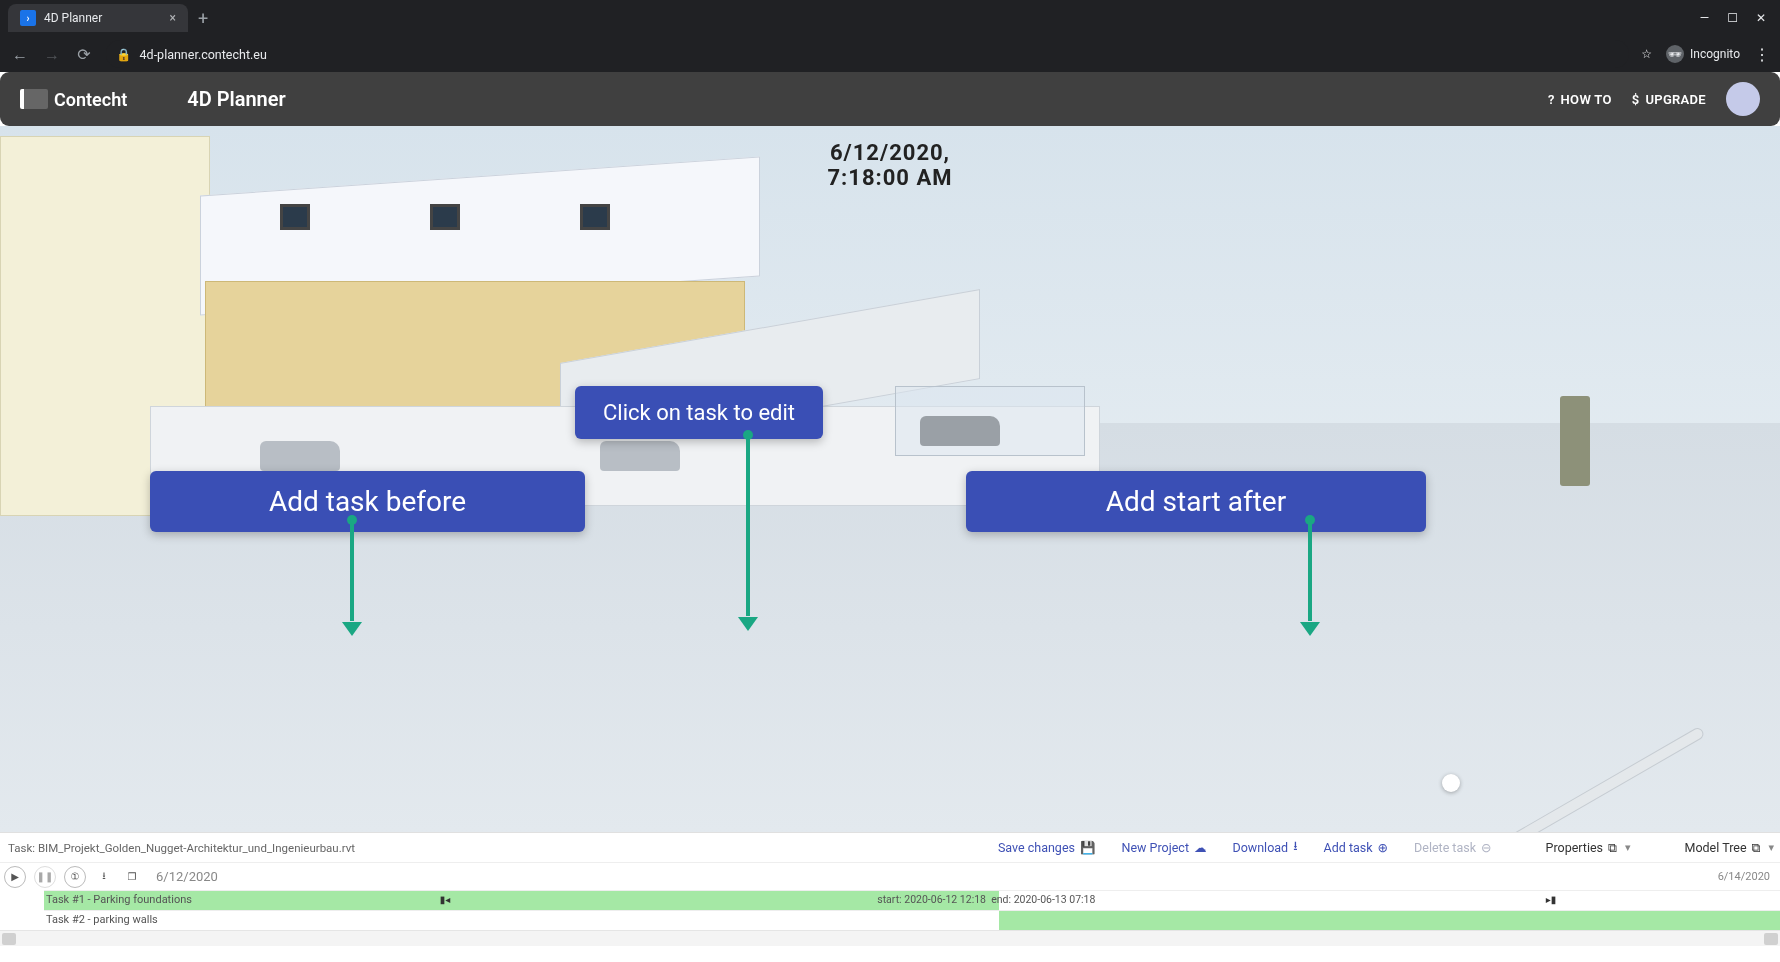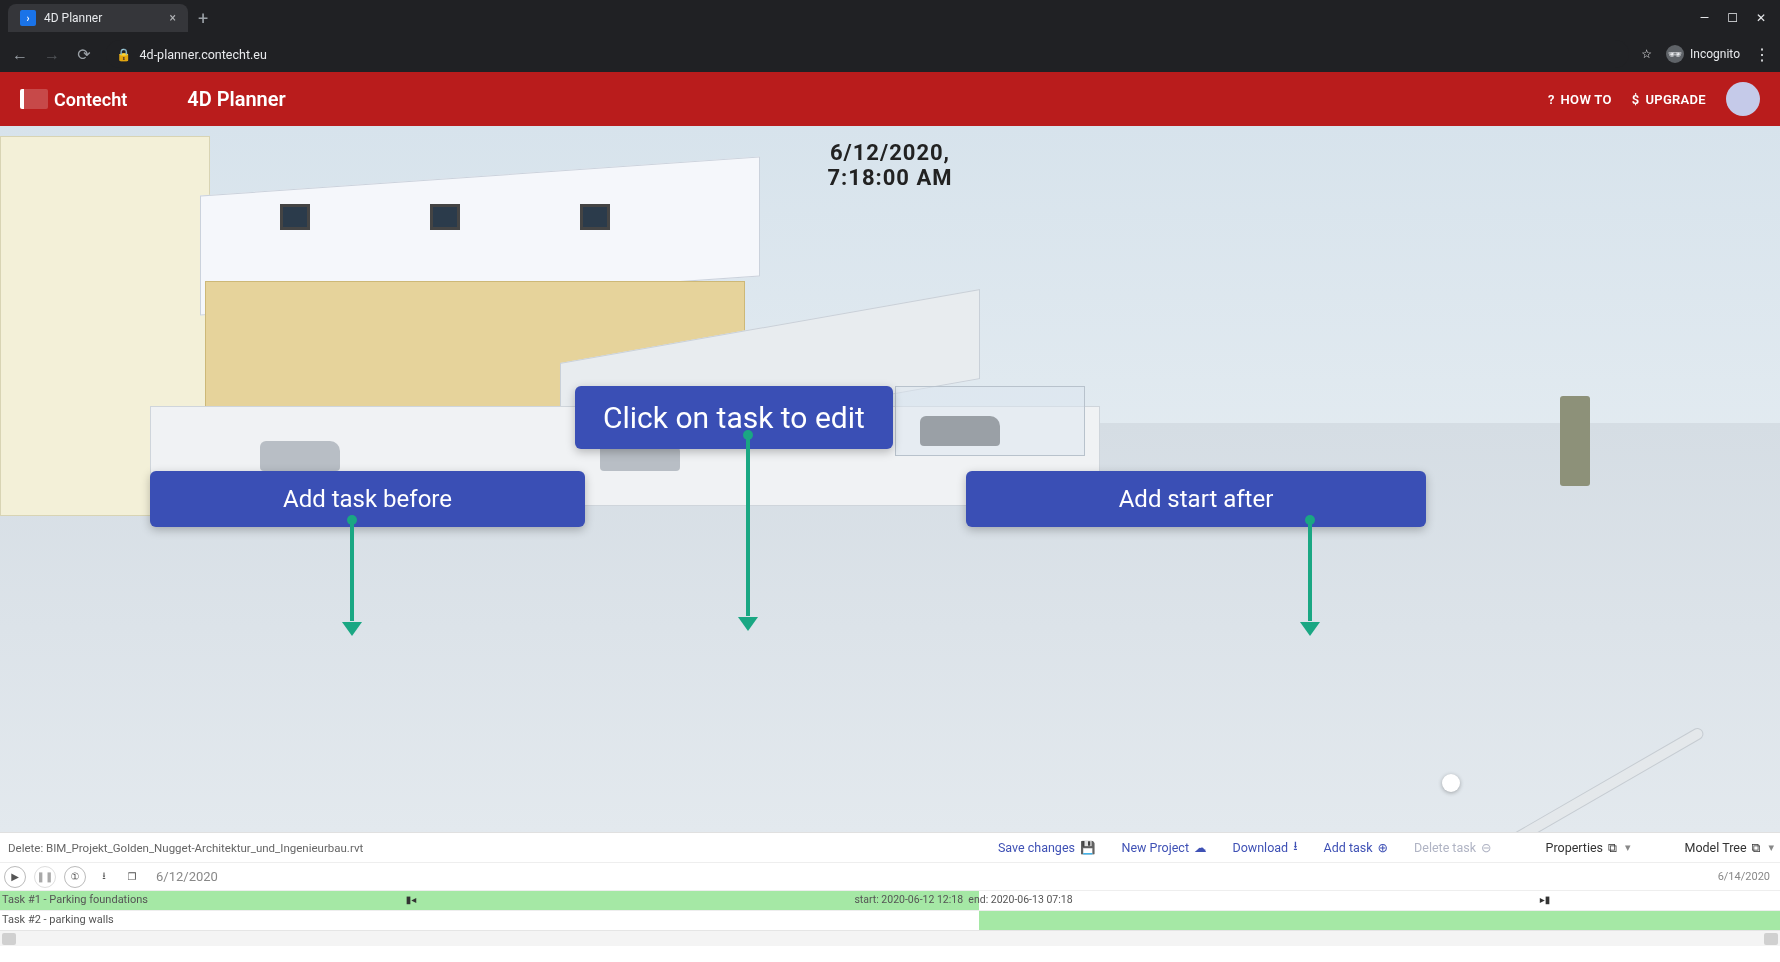--- a/index.html
+++ b/index.html
@@ -18,33 +18,33 @@
 .nav-row .navbtn { color: #9aa0a6; cursor: pointer; font-size: 16px; width: 20px; text-align:center;}
 .addr { flex: 1; display: flex; align-items: center; background: #202124; border-radius: 14px; height: 28px; padding: 0 10px; color: #9aa0a6; font-size: 12.5px; overflow: hidden; white-space: nowrap; }
 .addr .lock { margin-right: 8px; }
 .addr .host { color: #e8eaed; }
 .right-chrome { display: flex; align-items: center; gap: 14px; color: #e8eaed; font-size: 12px; }
 .incog { display:flex; align-items:center; gap:6px; }
 .incog-icon { width:18px; height:18px; border-radius:50%; background:#5f6368; display:flex; align-items:center; justify-content:center; font-size:11px;}
 .menu-dots { cursor:pointer; font-size:16px; }
 
 
-.app-header { background: #b91c1c; color: #fff; height: 54px; display: flex; align-items: center; padding: 0 20px; }
+.app-header { background: #404040; color: #fff; height: 54px; display: flex; align-items: center; padding: 0 20px; border-radius: 9px; }
 .logo { display:flex; align-items:center; gap:6px; font-weight:600; font-size:18px; }
 .logo-mark { width:28px; height:20px; background: linear-gradient(90deg,#fff3,#fff3); border-left:4px solid #fff; border-radius:2px; position:relative;}
 .app-title { margin-left: 60px; font-size: 20px; font-weight: 600; }
 .app-header .spacer { flex: 1; }
 .hdr-btn { display: flex; align-items: center; gap: 6px; font-size: 13px; font-weight: 600; letter-spacing: .3px; cursor: pointer; padding: 6px 10px; }
 .avatar { width: 34px; height: 34px; border-radius: 50%; background: #c5cae9; margin-left: 10px; }
 
 
 .viewer { position: relative; height: calc(100% - 36px - 36px - 54px - 130px); background: linear-gradient(#d7e3ec, #e6edf2 60%, #eef2f5); overflow:hidden;}
 .clock { position: absolute; top: 14px; left: 50%; transform: translateX(-50%); font-family: "Courier New", monospace; font-weight: 700; font-size: 22px; color: #222; text-align: center; line-height: 1.15; letter-spacing: 1px;}
-.callout { position: absolute; background: #3a4fb5; color: #fff; font-size: 24px; padding: 14px 28px; border-radius: 6px; box-shadow: 0 3px 10px rgba(0,0,0,.25); white-space: nowrap; }
-.callout.small { font-size: 30px; }
+.callout { position: absolute; background: #3a4fb5; color: #fff; font-size: 28px; padding: 14px 28px; border-radius: 6px; box-shadow: 0 3px 10px rgba(0,0,0,.25); white-space: nowrap; }
+.callout.small { font-size: 22px; }
 .arrow { position: absolute; width: 0; }
 .arrow .line { position:absolute; left:50%; transform:translateX(-50%); width:4px; background:#1aa783; }
 .arrow .head { position:absolute; left:50%; transform:translateX(-50%); bottom:-2px; width:0; height:0; border-left:10px solid transparent; border-right:10px solid transparent; border-top:14px solid #1aa783;}
 .arrow .dot { position:absolute; left:50%; top:-6px; transform:translateX(-50%); width:10px; height:10px; border-radius:50%; background:#1aa783;}
 
 
 .ground { position:absolute; left:0; right:0; bottom:0; height:58%; background:linear-gradient(#d5dde4,#e3e9ee); }
 .bldg-left { position:absolute; left:0; top:10px; width:210px; height:380px; background:#f3f0d8; border:1px solid #d8d4b4; }
 .roof { position:absolute; left:200px; top:50px; width:560px; height:120px; background:#f5f7fb; border:1px solid #cbd2dc; transform:skewY(-4deg);}
 .wall { position:absolute; left:205px; top:155px; width:540px; height:140px; background:#e6d39b; border:1px solid #cdb877;}
@@ -67,21 +67,21 @@
 .chev { color:#888; font-size:11px; margin-left:3px;}
 
 
 .controls-row { display:flex; align-items:center; height:28px; padding:0 4px; gap:8px; font-size:11px; color:#555; border-top:1px solid #eee;}
 .ctrl-btn { width:22px; height:22px; border:1px solid #bbb; border-radius:50%; display:flex; align-items:center; justify-content:center; font-size:10px; color:#555; cursor:pointer; background:#fff;}
 .ctrl-btn.sq { border-radius:4px; width:20px; height:20px; border:none; }
 .date-left { margin-left:6px; color:#888; font-size:13px;}
 .date-right { margin-left:auto; margin-right:6px; color:#888; font-size:11px;}
 
 
-.gantt { font-size:11px; color:#444; }
+.gantt { font-size:11px; color:#444;margin-left:44px; }
 .gantt-row { position:relative; height:20px; border-top:1px solid #eee; display:flex; align-items:center;}
 .gantt-label { position:absolute; left:2px; top:2px; font-size:11px; color:#555; z-index:2;}
 .bar { position:absolute; top:0; bottom:0; background:#a5e8a5; }
 .bar.b1 { left:0; width:55%; }
 .bar.b2 { left:55%; right:0; }
 .bar-handle { position:absolute; top:3px; font-size:10px; color:#333; }
 .task-times { position:absolute; top:2px; left:48%; font-size:10.5px; color:#555; white-space:nowrap;}
 
 .bottom-scroll { height:16px; border-top:1px solid #e5e5e5; background:#f4f4f4; position:relative;}
 .bottom-scroll .thumb-l, .bottom-scroll .thumb-r { position:absolute; top:2px; width:14px; height:12px; background:#d0d0d0; border-radius:2px;}
@@ -187,21 +187,21 @@
     <span>Add start after</span>
   </div>
   <div class="arrow" style="left:1310px; top:395px; height:115px;">
     <div class="dot"></div>
       <div class="line" style="top:0; height:100px;"></div>
       <div class="head" style="bottom:0;"></div>
   </div>
 </div>
 
 <div class="toolbar-row">
-  <span class="model-label">Delete: BIM_Projekt_Golden_Nugget-Architektur_und_Ingenieurbau.rvt</span>
+  <span class="model-label">Task: BIM_Projekt_Golden_Nugget-Architektur_und_Ingenieurbau.rvt</span>
   <div class="tool-actions">
     <span class="tool-link">
       <span>Save changes</span>
       <span>💾</span>
     </span>
     <span class="tool-link">
       <span>New Project</span>
       <span>☁</span>
     </span>
     <span class="tool-link">

